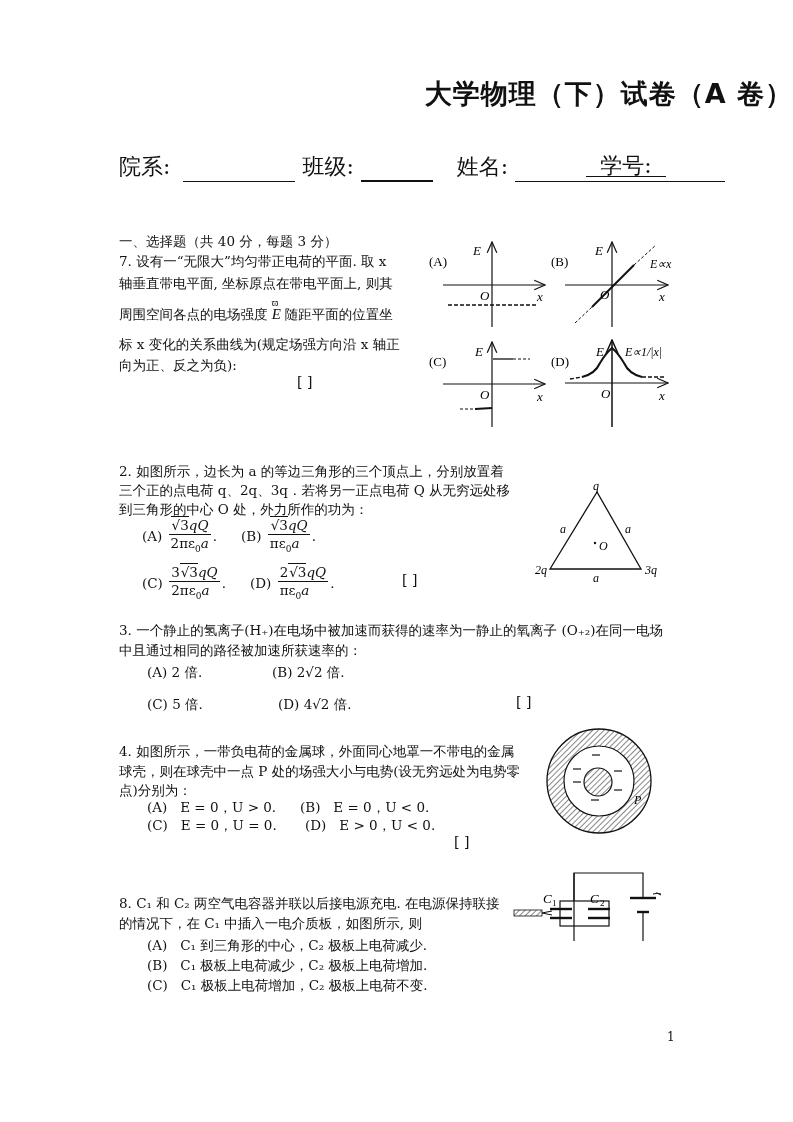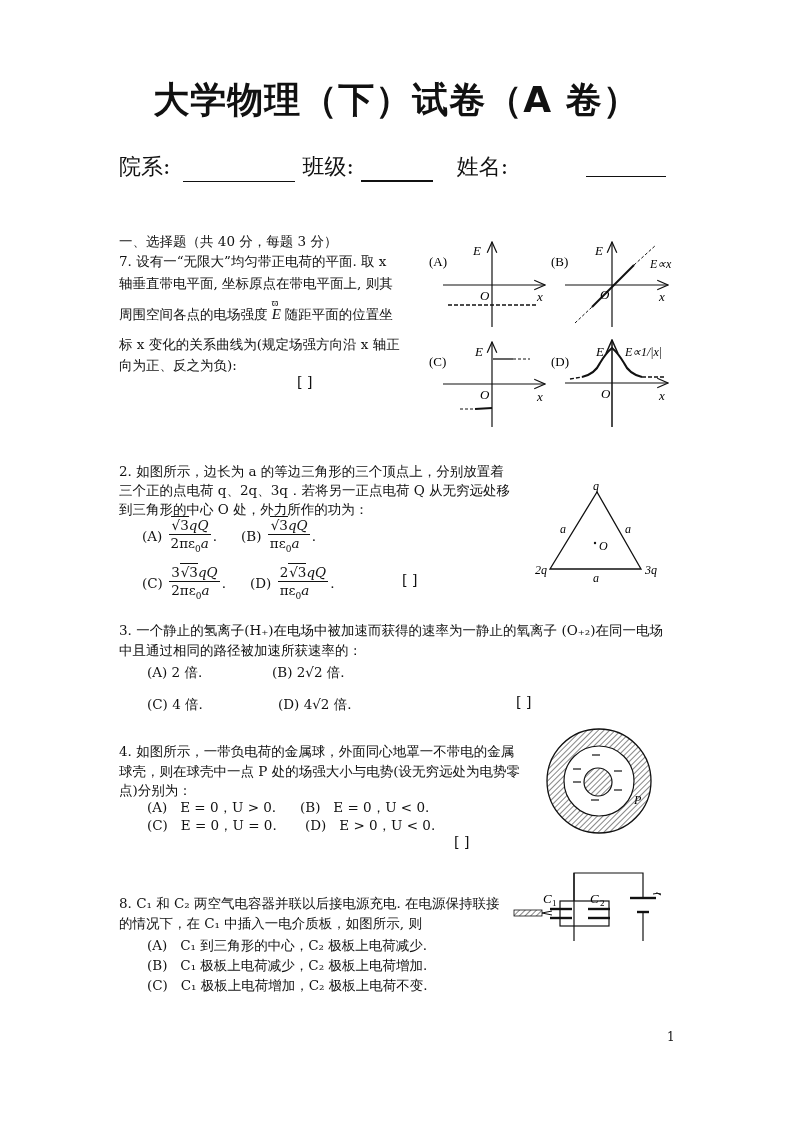--- a/index.html
+++ b/index.html
@@ -1,19 +1,19 @@
 <!DOCTYPE html>
 <html><head>
 <meta charset="utf-8">
 <style>
   html, body { margin:0; padding:0; background:#ffffff; }
   body { width:793px; height:1122px; position:relative; overflow:hidden;
          font-family:"DejaVu Serif","Liberation Serif",serif; color:#111; }
   .abs { position:absolute; }
-  .title { left:0; width:793px; top:76px; text-align:center; font-size:36px; font-weight:bold; letter-spacing:1px;
+  .title { left:0; width:793px; top:76px; text-align:right; font-size:27px; font-weight:bold; letter-spacing:1px;
            font-family:"DejaVu Sans","Liberation Sans",sans-serif; }
   .info { top:152px; left:119px; font-size:22px; white-space:nowrap; }
   .info span { display:inline-block; vertical-align:bottom; }
   .blank { border-bottom:1.3px solid #111; height:20px; }
   .blank.thick { border-bottom:2.5px solid #111; }
   .txt { font-size:13.5px; line-height:21px; }
   .q { left:119px; }
   .it { font-style:italic; font-family:"Liberation Serif",serif; }
   .opt { font-size:13.5px; }
   .bracket { font-size:14px; }
@@ -30,20 +30,23 @@
 
 <div class="abs title">大学物理（下）试卷（A 卷）</div>
 
 <div class="abs info">
   <span>院系:</span>
   <span class="blank" style="width:112px;margin-left:6px;"></span>
   <span>班级:</span>
   <span class="blank thick" style="width:72px;"></span>
   <span style="width:10px;"></span>
   <span>姓名:</span>
+  <span class="blank" style="width:210px;position:relative;">
+    <span style="position:absolute;left:85px;bottom:0;">学号:</span>
+  </span>
 </div>
 <div class="abs blank" style="left:586px;top:156px;width:80px;"></div>
 
 <div class="abs txt q" style="top:231px;">一、选择题（共 40 分，每题 3 分）</div>
 
 <div class="abs txt q" style="top:251px;">7. 设有一“无限大”均匀带正电荷的平面. 取 x</div>
 <div class="abs txt q" style="top:273px;">轴垂直带电平面, 坐标原点在带电平面上, 则其</div>
 <div class="abs txt q" style="top:304px;">
   <span>周围空间各点的电场强度</span>
   <span class="it" style="position:relative;font-size:15px;">
@@ -144,21 +147,21 @@
   <text x="100" y="58" font-size="12" font-style="italic">a</text>
   <text x="68" y="107" font-size="12" font-style="italic">a</text>
   <circle cx="70" cy="68" r="1.2" fill="#111"></circle>
   <text x="74" y="75" font-size="12" font-style="italic">O</text>
 </svg>
 
 <div class="abs txt q" style="top:620px;white-space:nowrap;">3. 一个静止的氢离子(H₊)在电场中被加速而获得的速率为一静止的氧离子 (O₊₂)在同一电场</div>
 <div class="abs txt q" style="top:640px;">中且通过相同的路径被加速所获速率的：</div>
 <div class="abs opt" style="left:147px;top:664px;">(A) 2 倍.</div>
 <div class="abs opt" style="left:272px;top:664px;">(B) 2√2 倍.</div>
-<div class="abs opt" style="left:147px;top:696px;">(C) 4 倍.</div>
+<div class="abs opt" style="left:147px;top:696px;">(C) 5 倍.</div>
 <div class="abs opt" style="left:278px;top:696px;">(D) 4√2 倍.</div>
 <div class="abs bracket" style="left:516px;top:694px;">[        ]</div>
 
 <div class="abs txt q" style="top:741px;">4. 如图所示，一带负电荷的金属球，外面同心地罩一不带电的金属</div>
 <div class="abs txt q" style="top:761px;">球壳，则在球壳中一点 P 处的场强大小与电势(设无穷远处为电势零</div>
 <div class="abs txt q" style="top:780px;">点)分别为：</div>
 <div class="abs opt" style="left:147px;top:799px;white-space:pre;">(A)   E = 0，U &gt; 0.</div>
 <div class="abs opt" style="left:300px;top:799px;white-space:pre;">(B)   E = 0，U &lt; 0.</div>
 <div class="abs opt" style="left:147px;top:817px;white-space:pre;">(C)   E = 0，U = 0.</div>
 <div class="abs opt" style="left:305px;top:817px;white-space:pre;">(D)   E &gt; 0，U &lt; 0.</div>

